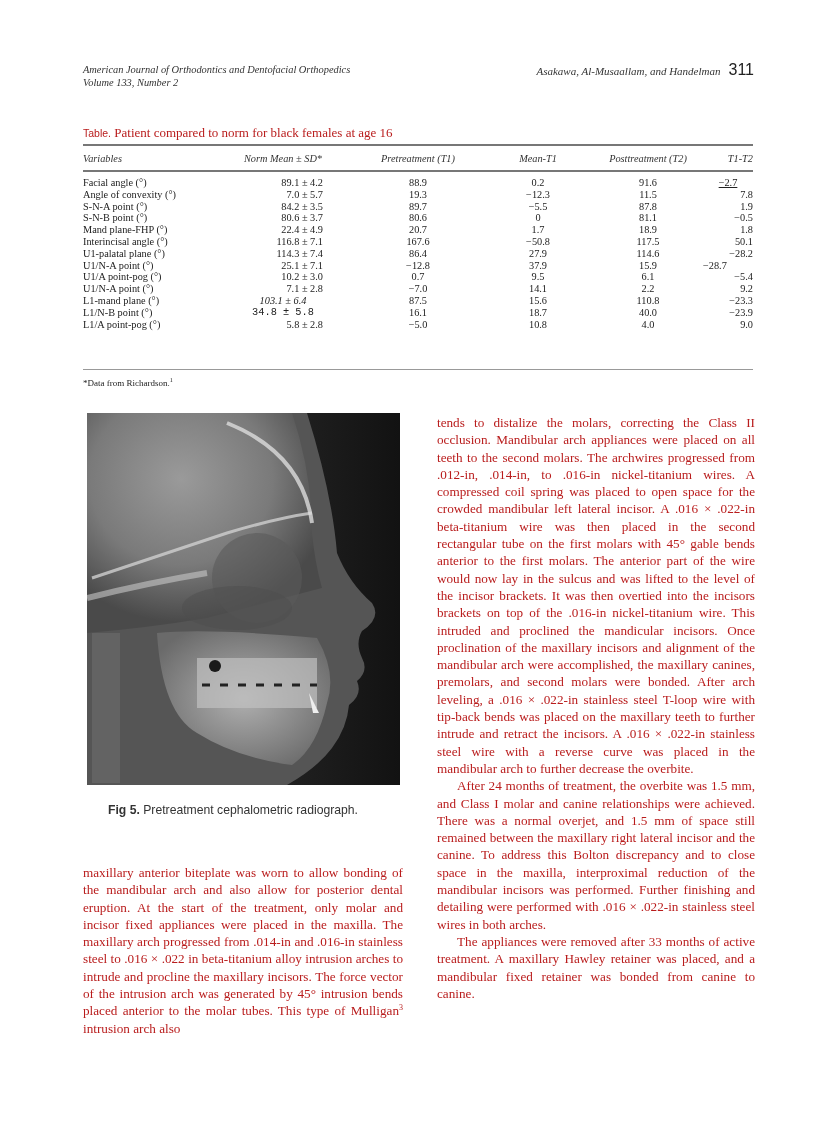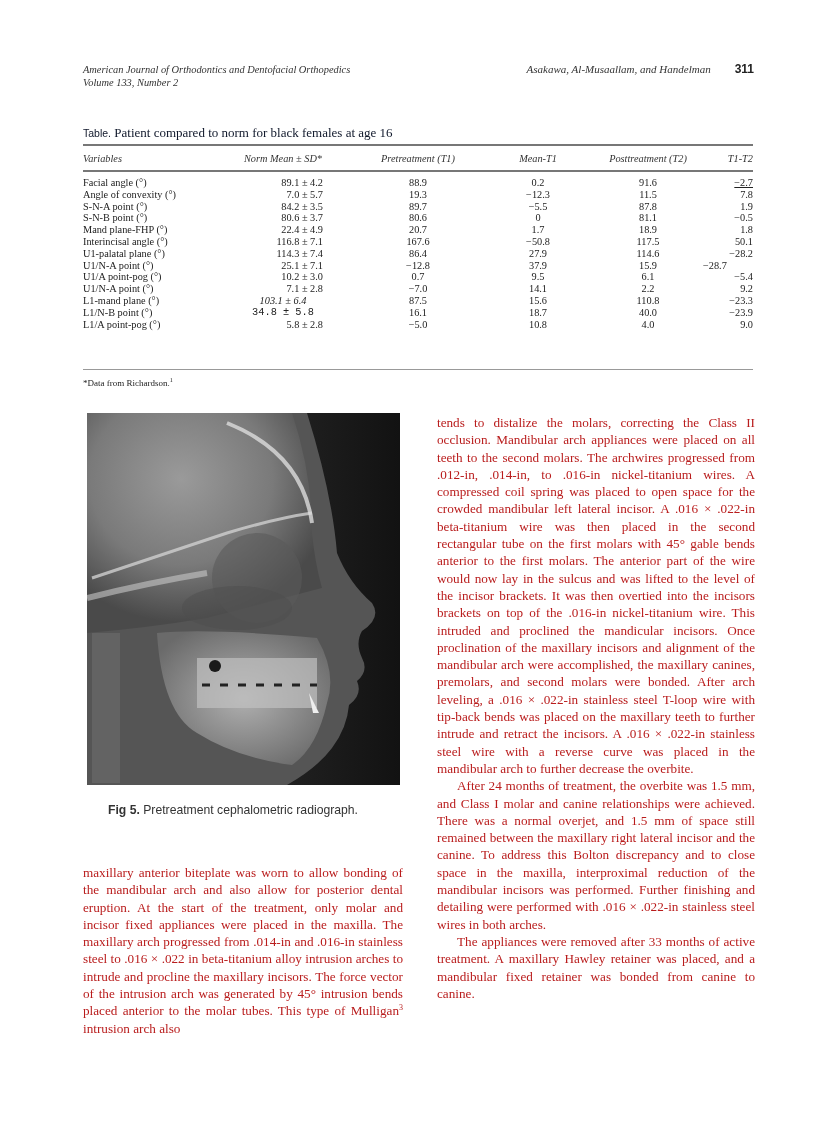--- a/index.html
+++ b/index.html
@@ -1,22 +1,22 @@
 <!DOCTYPE html>
 <html><head>
 <meta charset="utf-8">
 <style>
   html, body { margin: 0; padding: 0; background: #ffffff; }
   body { width: 838px; height: 1122px; position: relative; overflow: hidden;
          font-family: "Liberation Serif", serif; color: #222; }
   .abs { position: absolute; }
   .running-left { left: 83px; top: 63px; font-style: italic; font-size: 10.4px; line-height: 13px; color: #333; }
   .running-right { right: 84px; top: 63px; font-style: italic; font-size: 11px; line-height: 13px; color: #333; }
-  .running-right .pg { font-style: normal; font-family: "Liberation Sans", sans-serif; font-weight: bold; font-size: 12px; margin-left: 24px; color: #222; }
-  .table-caption { left: 83px; top: 125px; font-size: 13px; color: #0f172a; }
+  .running-right .pg { font-style: normal; font-family: "Liberation Sans", sans-serif; font-weight: normal; font-size: 16px; margin-left: 8px; color: #222; }
+  .table-caption { left: 83px; top: 125px; font-size: 13px; color: #b91c1c; }
   .table-caption .lbl { font-family: "Liberation Sans", sans-serif; font-size: 10.5px; }
   .rule { position: absolute; left: 83px; width: 670px; height: 2px; background: #777; }
   table.data { position: absolute; left: 83px; top: 148px; width: 670px; border-collapse: collapse; font-size: 10.3px; }
   table.data th { font-weight: normal; font-style: italic; font-size: 10.3px; height: 21px; padding: 0; text-align: center; color: #333; }
   table.data th.var { text-align: left; }
   table.data td { padding: 0; height: 11.8px; line-height: 11.8px; text-align: center; color: #222; }
   table.data td.var { text-align: left; }
   table.data tbody tr:first-child td { padding-top: 8px; }
   .footnote { left: 83px; top: 377px; font-size: 9px; color: #222; }
   .footnote sup { font-size: 6px; }
@@ -69,21 +69,21 @@
       <th style="text-align:right;">T1-T2</th>
     </tr>
   </thead>
   <tbody>
     <tr>
         <td class="var">Facial angle (°)</td>
         <td style="text-align:right;padding-right:30px;">89.1 ± 4.2</td>
         <td>88.9</td>
         <td>0.2</td>
         <td>91.6</td>
-        <td style="text-align:right;text-decoration:underline;">−2.7</td>
+        <td style="text-align:center;text-decoration:underline;">−2.7</td>
       </tr>
     <tr>
         <td class="var">Angle of convexity (°)</td>
         <td style="text-align:right;padding-right:30px;">7.0 ± 5.7</td>
         <td>19.3</td>
         <td>−12.3</td>
         <td>11.5</td>
         <td style="text-align:right;">7.8</td>
       </tr>
     <tr>

